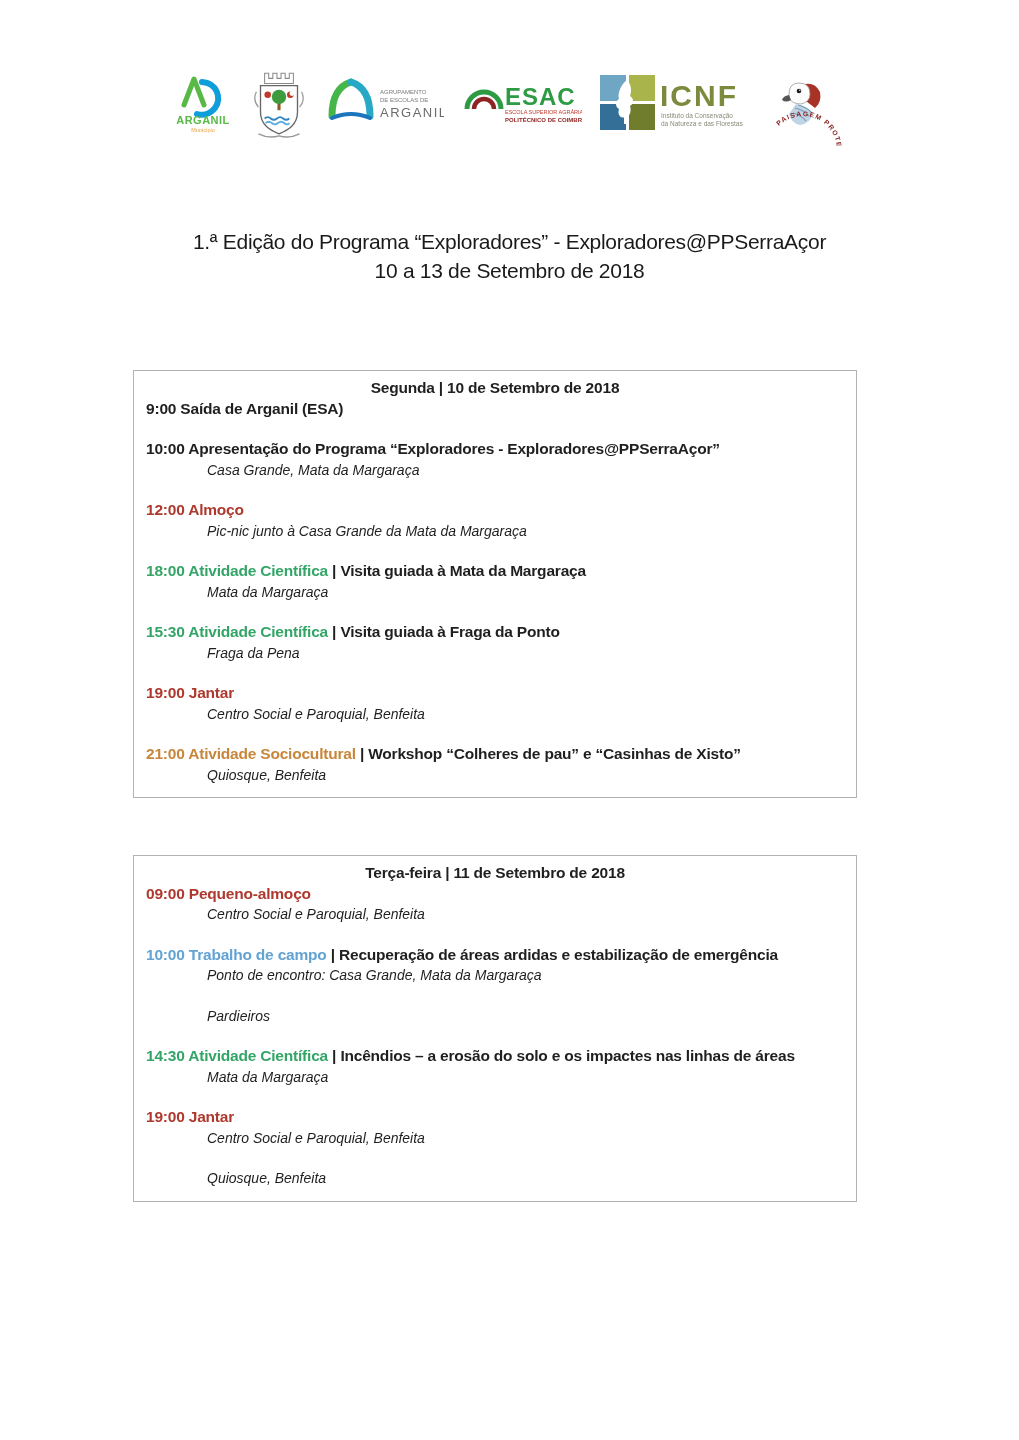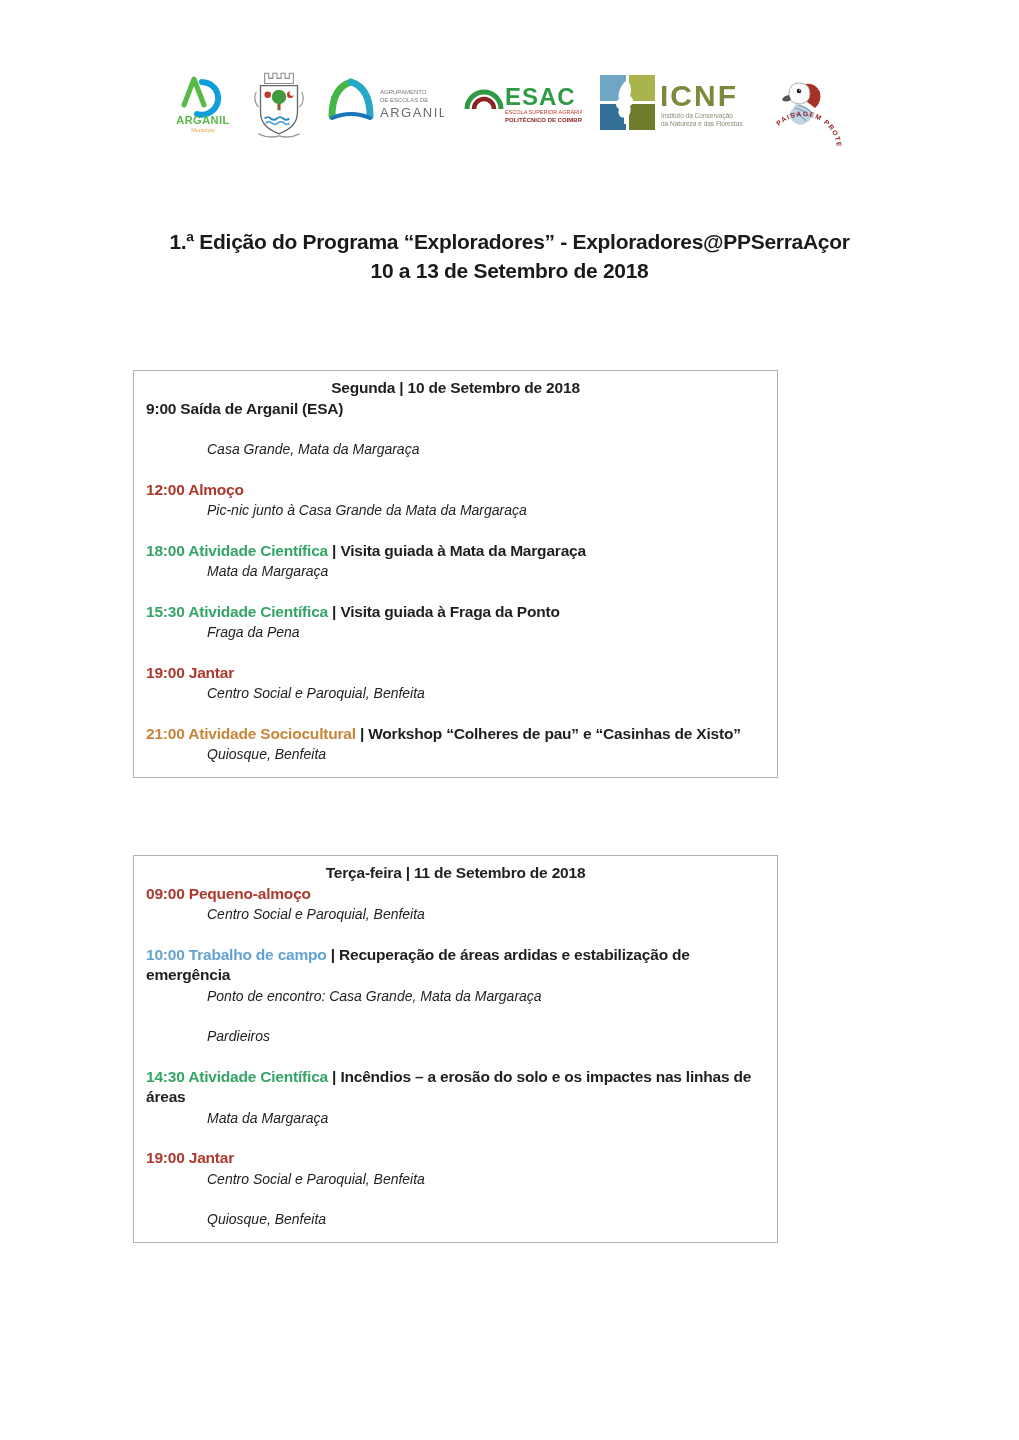--- a/index.html
+++ b/index.html
@@ -6,24 +6,24 @@
   .page{position:relative;width:1019px;height:1440px;background:#ffffff;overflow:hidden;
         font-family:"Liberation Sans", sans-serif;color:#1f1f1f;}
 
   
   .logos{position:absolute;top:54px;left:0;width:100%;height:96px;
          display:flex;justify-content:center;align-items:center;gap:16px;}
   .logo{flex:0 0 auto;}
 
   
   .title{position:absolute;top:227px;left:0;width:100%;text-align:center;
-         font-weight:bold;font-size:21px;line-height:29px;letter-spacing:-0.3px;color:#1a1a1a;}
+         font-weight:normal;font-size:21px;line-height:29px;letter-spacing:-0.3px;color:#1a1a1a;}
 
   
-  .day-box{position:absolute;left:133px;width:645px;box-sizing:border-box;
+  .day-box{position:absolute;left:133px;width:724px;box-sizing:border-box;
            border:1px solid #b3b3b3;background:#fff;
            padding:7px 12px 12px 12px;font-size:15.5px;line-height:20.5px;letter-spacing:-0.2px;}
   .day-0{top:370px;}
   .day-1{top:855px;}
   .day-header{text-align:center;font-weight:bold;}
   .event{margin-bottom:20px;}
   .event:last-child{margin-bottom:0;}
   .event-main{font-weight:bold;}
   .event-loc{font-style:italic;font-weight:normal;font-size:14px;padding-left:61px;letter-spacing:0;}
 
@@ -114,20 +114,23 @@
       <section class="day-box day-0">
     <div class="day-header">Segunda | 10 de Setembro de 2018</div>
     <div class="events">
           <div class="event">
     <div class="event-main">
       <span style="color: rgb(31, 31, 31);">9:00 Saída de Arganil (ESA)</span>
     </div>
 
   </div>
           <div class="event">
+    <div class="event-main">
+      <span style="color: rgb(31, 31, 31);">10:00 Apresentação do Programa “Exploradores - Exploradores@PPSerraAçor”</span>
+    </div>
     <div>
               <div class="event-loc">Casa Grande, Mata da Margaraça</div>
             </div>
   </div>
           <div class="event">
     <div class="event-main">
       <span style="color: rgb(174, 57, 46);">12:00 Almoço</span>
     </div>
     <div>
               <div class="event-loc">Pic-nic junto à Casa Grande da Mata da Margaraça</div>

